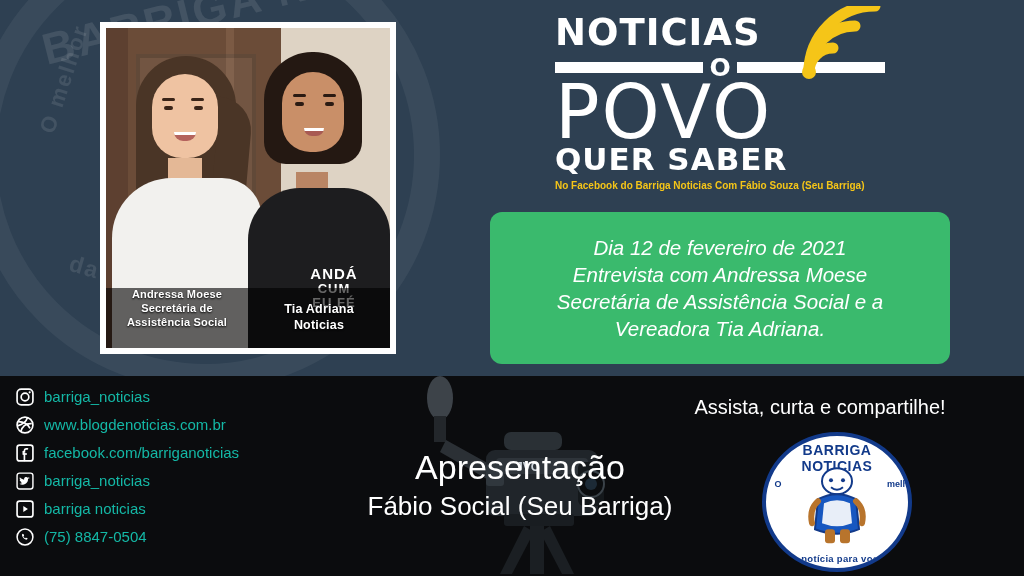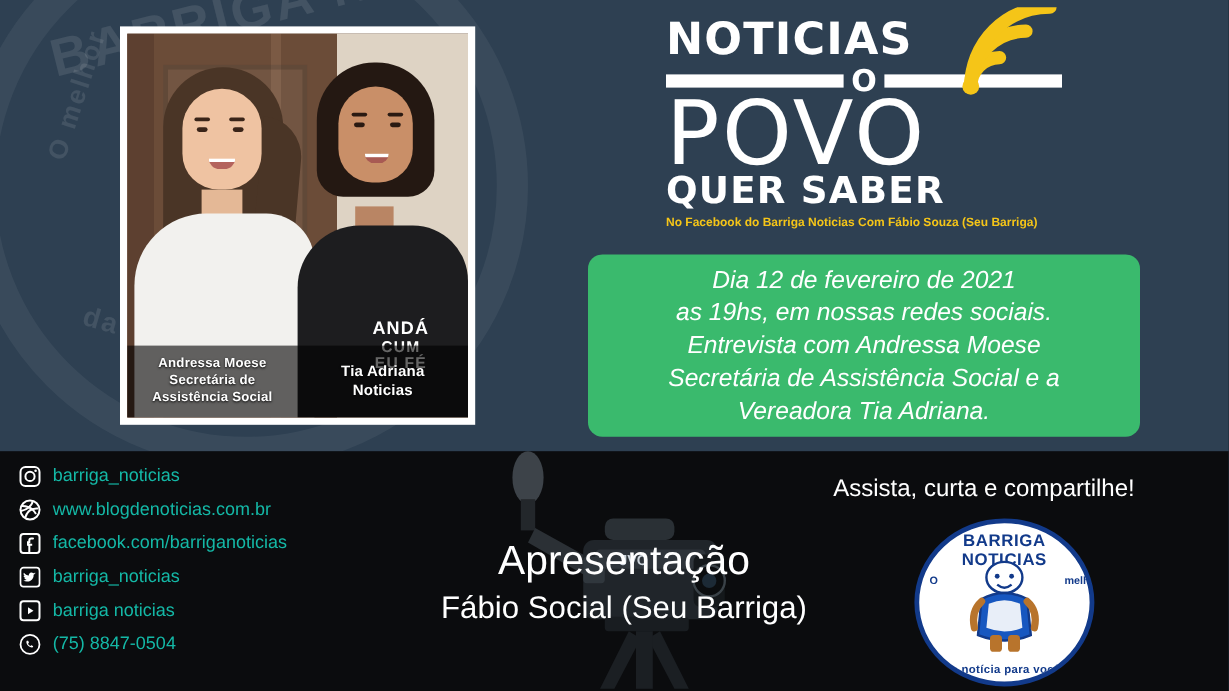--- a/index.html
+++ b/index.html
@@ -169,21 +169,20 @@
     background: rgba(0,0,0,0.60);
     display: flex;
   }
   .name-col {
     flex: 1;
     color: #fff;
     text-align: center;
     font-weight: bold;
     font-size: 11px;
     line-height: 1.25;
-    padding-top: 9px;
     letter-spacing: 0.2px;
     text-shadow: 0 1px 2px #000;
   }
   .name-col.n2 { padding-top: 14px; font-size: 12.5px; }
 
   
   .brand {
     position: absolute; left: 555px; top: 14px;
     width: 330px;
   }
@@ -390,21 +389,20 @@
         <path d="M14 66 A24 24 0 0 1 38 42"></path>
         <path d="M14 66 A46 46 0 0 1 60 20" stroke-width="11"></path>
         <path d="M14 66 A66 66 0 0 1 80 0" stroke-width="11"></path>
       </g>
       <circle cx="14" cy="66" r="7" fill="#f5c518"></circle>
     </svg>
 
     <div class="green-panel">
       <div class="txt">
         <div>Dia 12 de fevereiro de 2021</div>
-        <div>as 19hs, em nossas redes sociais.</div>
         <div>Entrevista com Andressa Moese</div>
         <div>Secretária de Assistência Social e a</div>
         <div>Vereadora Tia Adriana.</div>
       </div>
     </div>
   </div>
 
   <div class="bottom-area"></div>
 
   <div class="socials">

